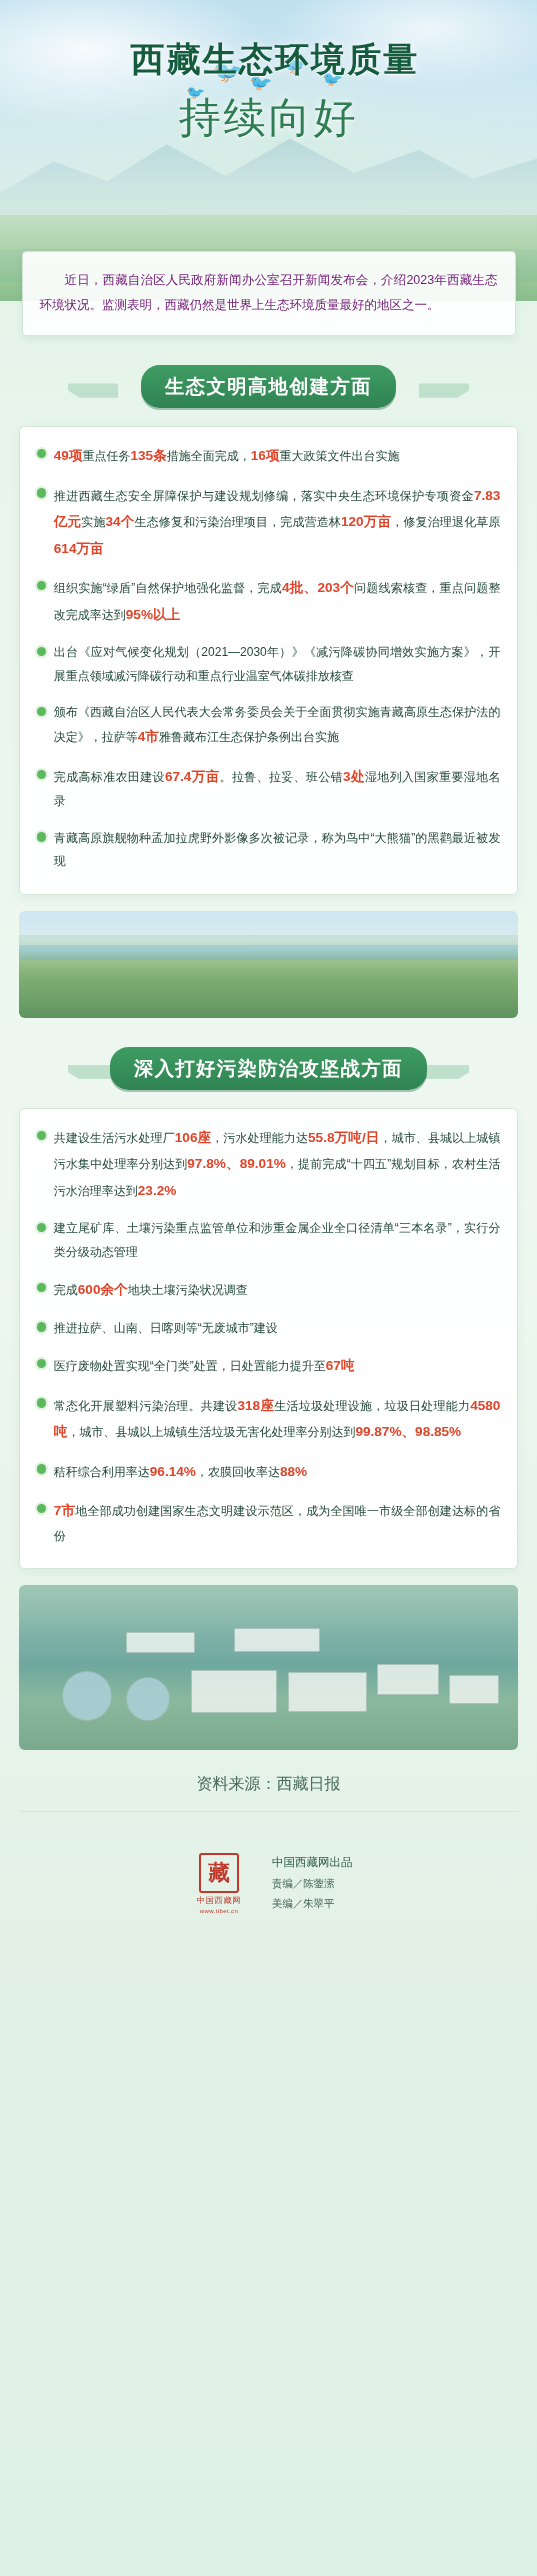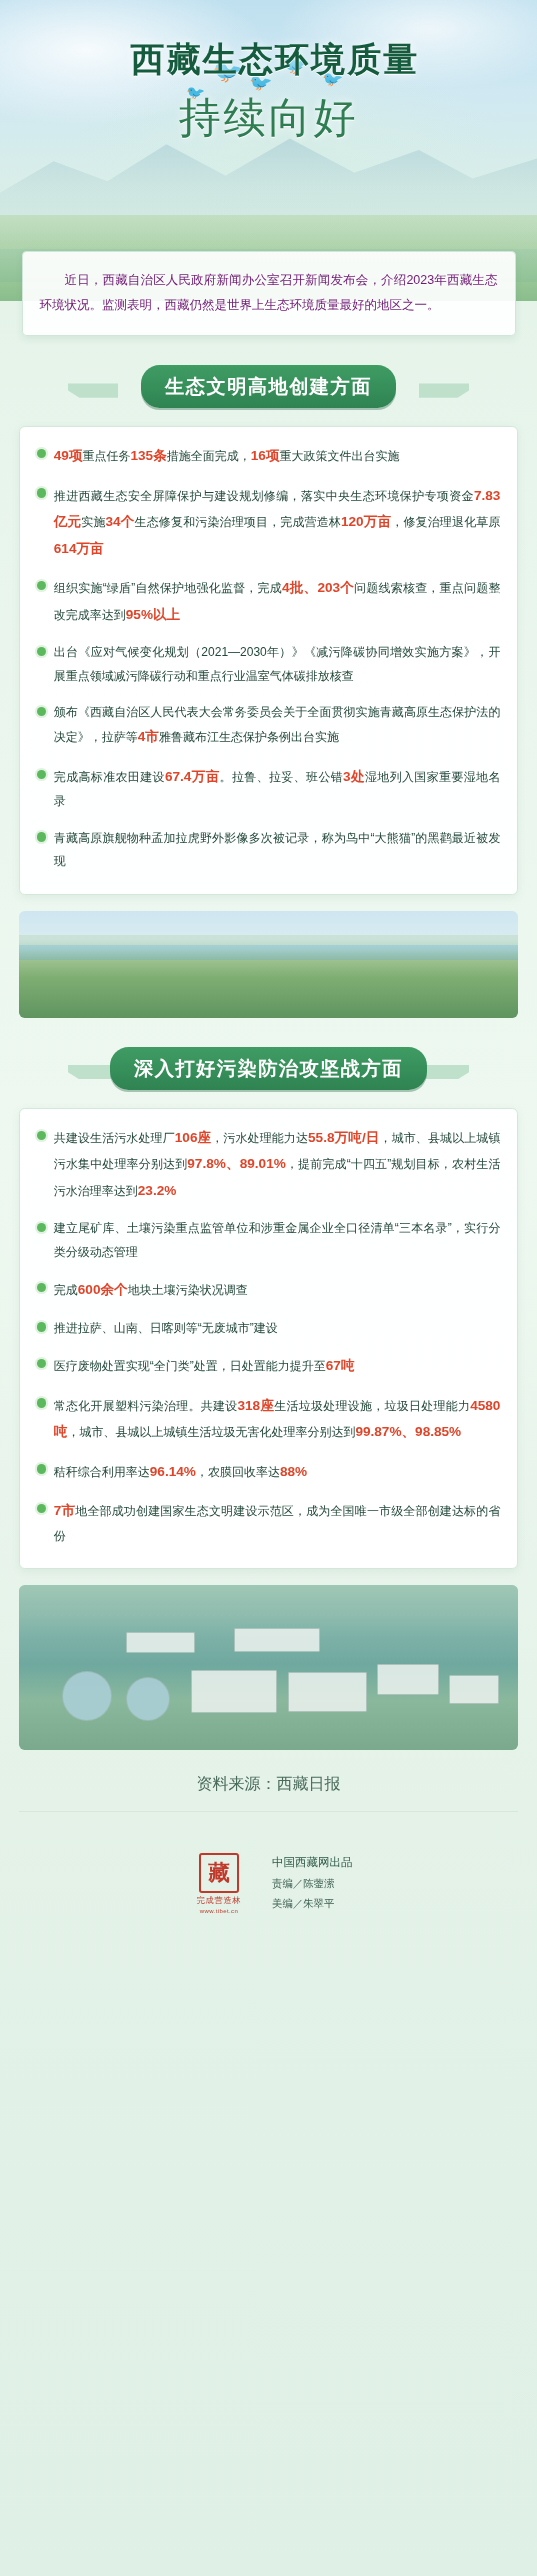--- a/index.html
+++ b/index.html
@@ -366,21 +366,21 @@
     </div>
   </div>
 
   <div class="source">资料来源：西藏日报</div>
 
   <div class="divider" style="margin-top:15.8px;"></div>
 
   <div class="footer">
     <div class="logo">
       <div class="logo-mark">藏</div>
-      <div class="logo-text">完成营造林</div>
+      <div class="logo-text">中国西藏网</div>
       <div class="logo-url">www.tibet.cn</div>
     </div>
     <div class="credits">
       <div class="org">中国西藏网出品</div>
       <div>责编／陈蓥潆</div>
       <div>美编／朱翠平</div>
     </div>
   </div>
 
 </div>

